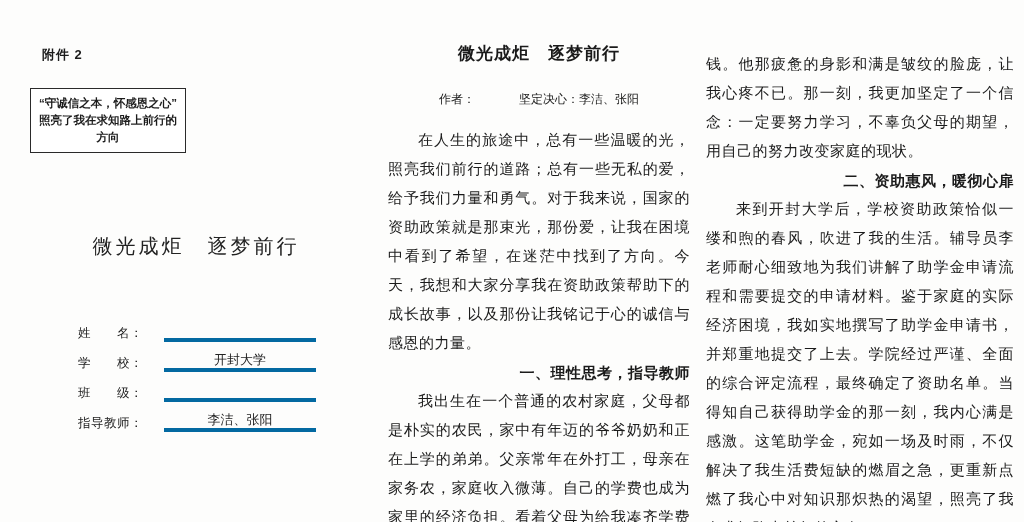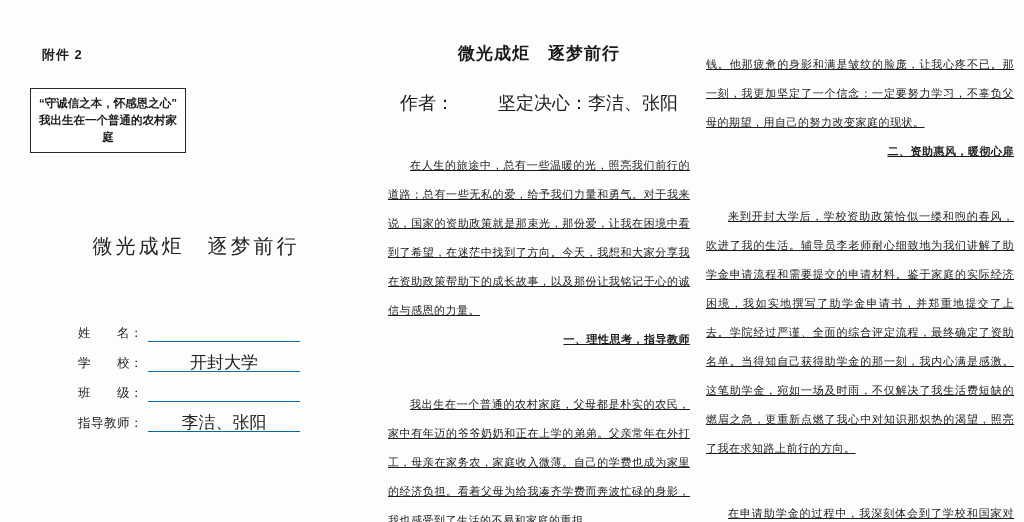--- a/index.html
+++ b/index.html
@@ -50,34 +50,35 @@
   }
   .cover-fields {
     margin-top: 52px;
     padding-left: 48px;
   }
   .field-row {
     display: flex;
     align-items: flex-end;
     height: 30px;
     font-size: 12.5px;
+    gap: 16px;
   }
   .field-label {
     display: inline-block;
     width: 70px;
     letter-spacing: 0.5px;
     color: #222;
     white-space: nowrap;
   }
   .field-line {
     display: inline-block;
     width: 152px;
-    border-bottom: 1px solid #0369a1;
+    border-bottom: 4px solid #0369a1;
     text-align: center;
-    font-size: 17px;
+    font-size: 13px;
     line-height: 17px;
     color: #222;
   }
   
   .middle-page {
     position: absolute;
     left: 388px; top: 42px;
     width: 302px;
   }
   .right-page {
@@ -91,52 +92,51 @@
     font-weight: bold;
     font-family: "Liberation Sans", "DejaVu Sans", sans-serif;
     letter-spacing: 1px;
     color: #1a1a1a;
   }
   .byline {
     margin-top: 26px;
     display: flex;
     justify-content: center;
     gap: 44px;
-    font-size: 18px;
+    font-size: 12px;
     color: #1a1a1a;
   }
   .essay-body { margin-top: 18px; }
   .para, .cont, .heading {
-    font-size: 11px;
+    font-size: 15px;
     line-height: 29px;
     text-align: justify;
     letter-spacing: 0.5px;
     color: #1b1b1b;
-    text-decoration: underline;
   }
-  .para { text-indent: 2em; margin-top: 36px; }
+  .para { text-indent: 2em; }
   .cont { text-indent: 0; }
   .heading {
     text-indent: 2em;
     font-weight: bold;
     font-family: "Liberation Sans", "DejaVu Sans", sans-serif;
     text-align: right;
   }
 </style>
 </head>
 <body>
 
 <div class="spread">
 
   <div class="left-page">
     <div class="attachment-label">附件 2</div>
 
     <div class="competition-box">
       <div>“守诚信之本，怀感恩之心”</div>
-      <div>我出生在一个普通的农村家庭</div>
+      <div>照亮了我在求知路上前行的方向</div>
     </div>
 
     <div class="cover-title">微光成炬　逐梦前行</div>
 
     <div class="cover-fields">
       <div class="field-row">
         <span class="field-label">姓　　名：</span>
         <span class="field-line"></span>
       </div>
       <div class="field-row">

